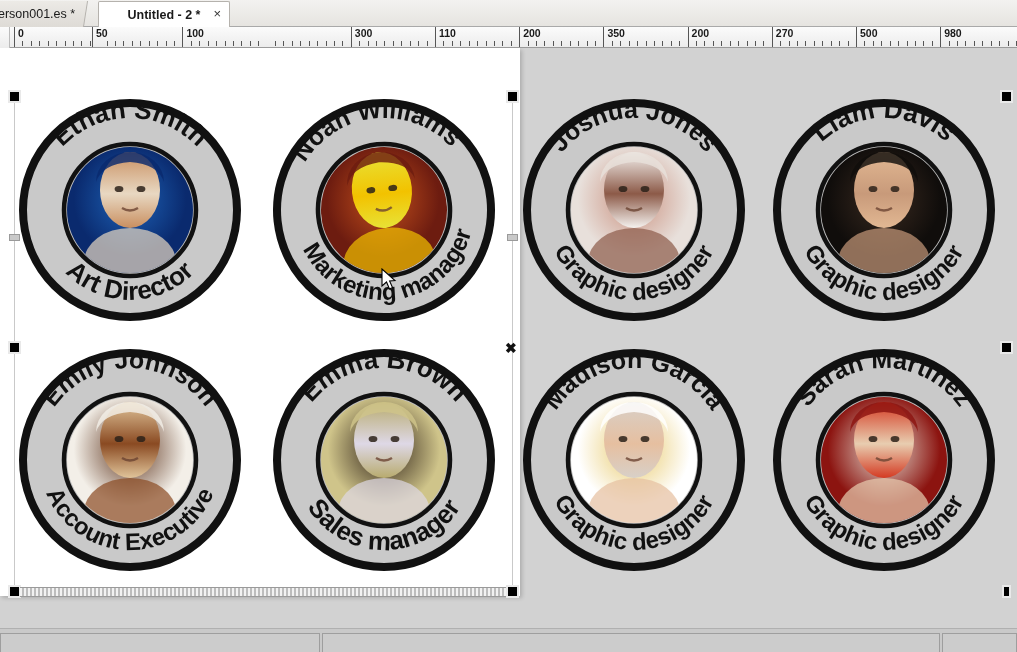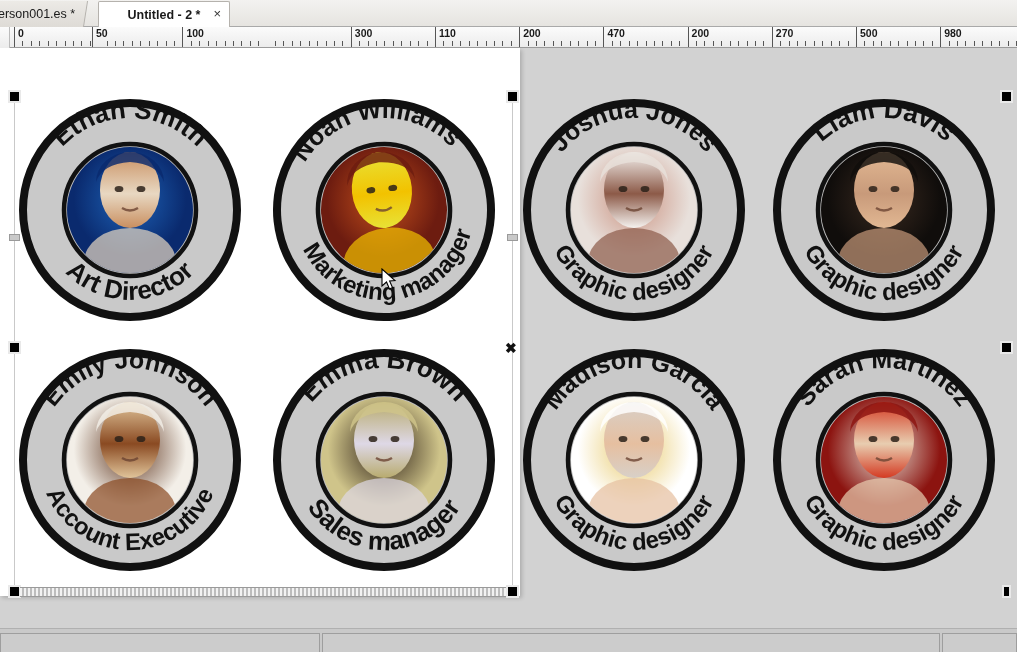--- a/index.html
+++ b/index.html
@@ -227,21 +227,21 @@
       <div class="minor" style="left: 527.62px;"></div>
       <div class="minor" style="left: 536.04px;"></div>
       <div class="minor" style="left: 544.46px;"></div>
       <div class="minor" style="left: 552.88px;"></div>
       <div class="minor" style="left: 561.3px;"></div>
       <div class="minor" style="left: 569.72px;"></div>
       <div class="minor" style="left: 578.14px;"></div>
       <div class="minor" style="left: 586.56px;"></div>
       <div class="minor" style="left: 594.98px;"></div>
       <div class="major" style="left: 603.4px;">
-        <span>470</span>
+        <span>350</span>
       </div>
       <div class="minor" style="left: 611.82px;"></div>
       <div class="minor" style="left: 620.24px;"></div>
       <div class="minor" style="left: 628.66px;"></div>
       <div class="minor" style="left: 637.08px;"></div>
       <div class="minor" style="left: 645.5px;"></div>
       <div class="minor" style="left: 653.92px;"></div>
       <div class="minor" style="left: 662.34px;"></div>
       <div class="minor" style="left: 670.76px;"></div>
       <div class="minor" style="left: 679.18px;"></div>

